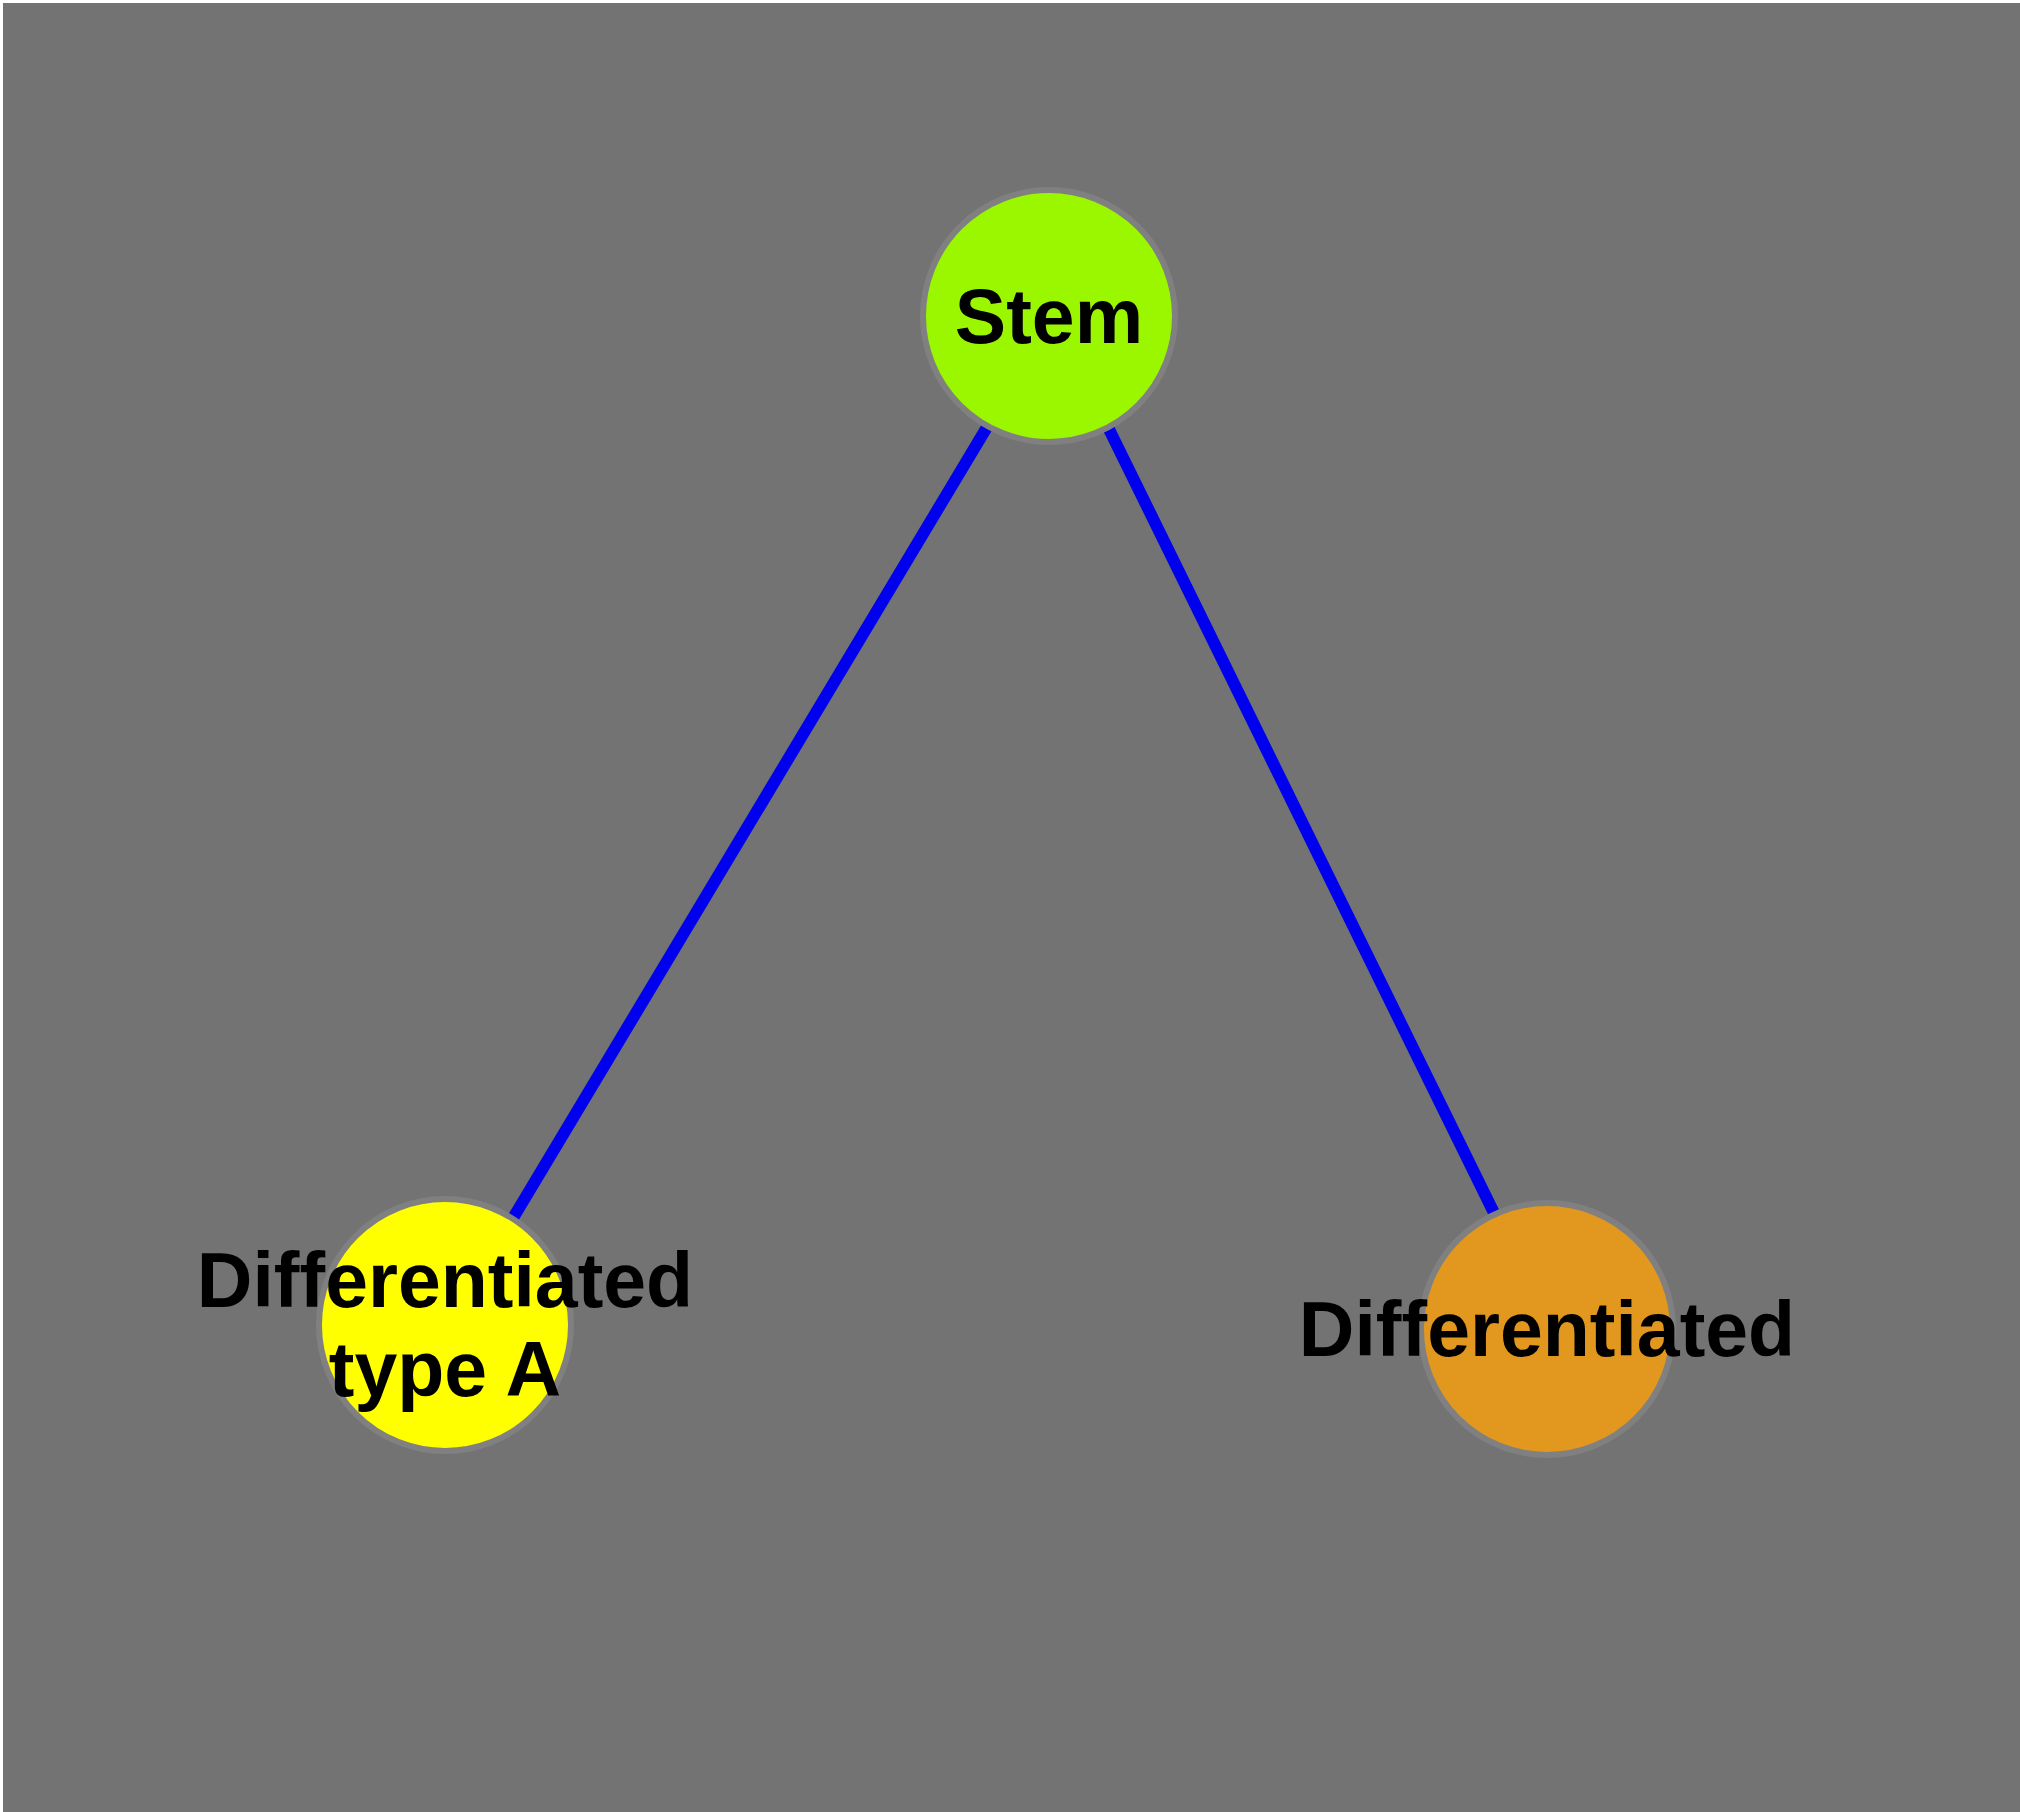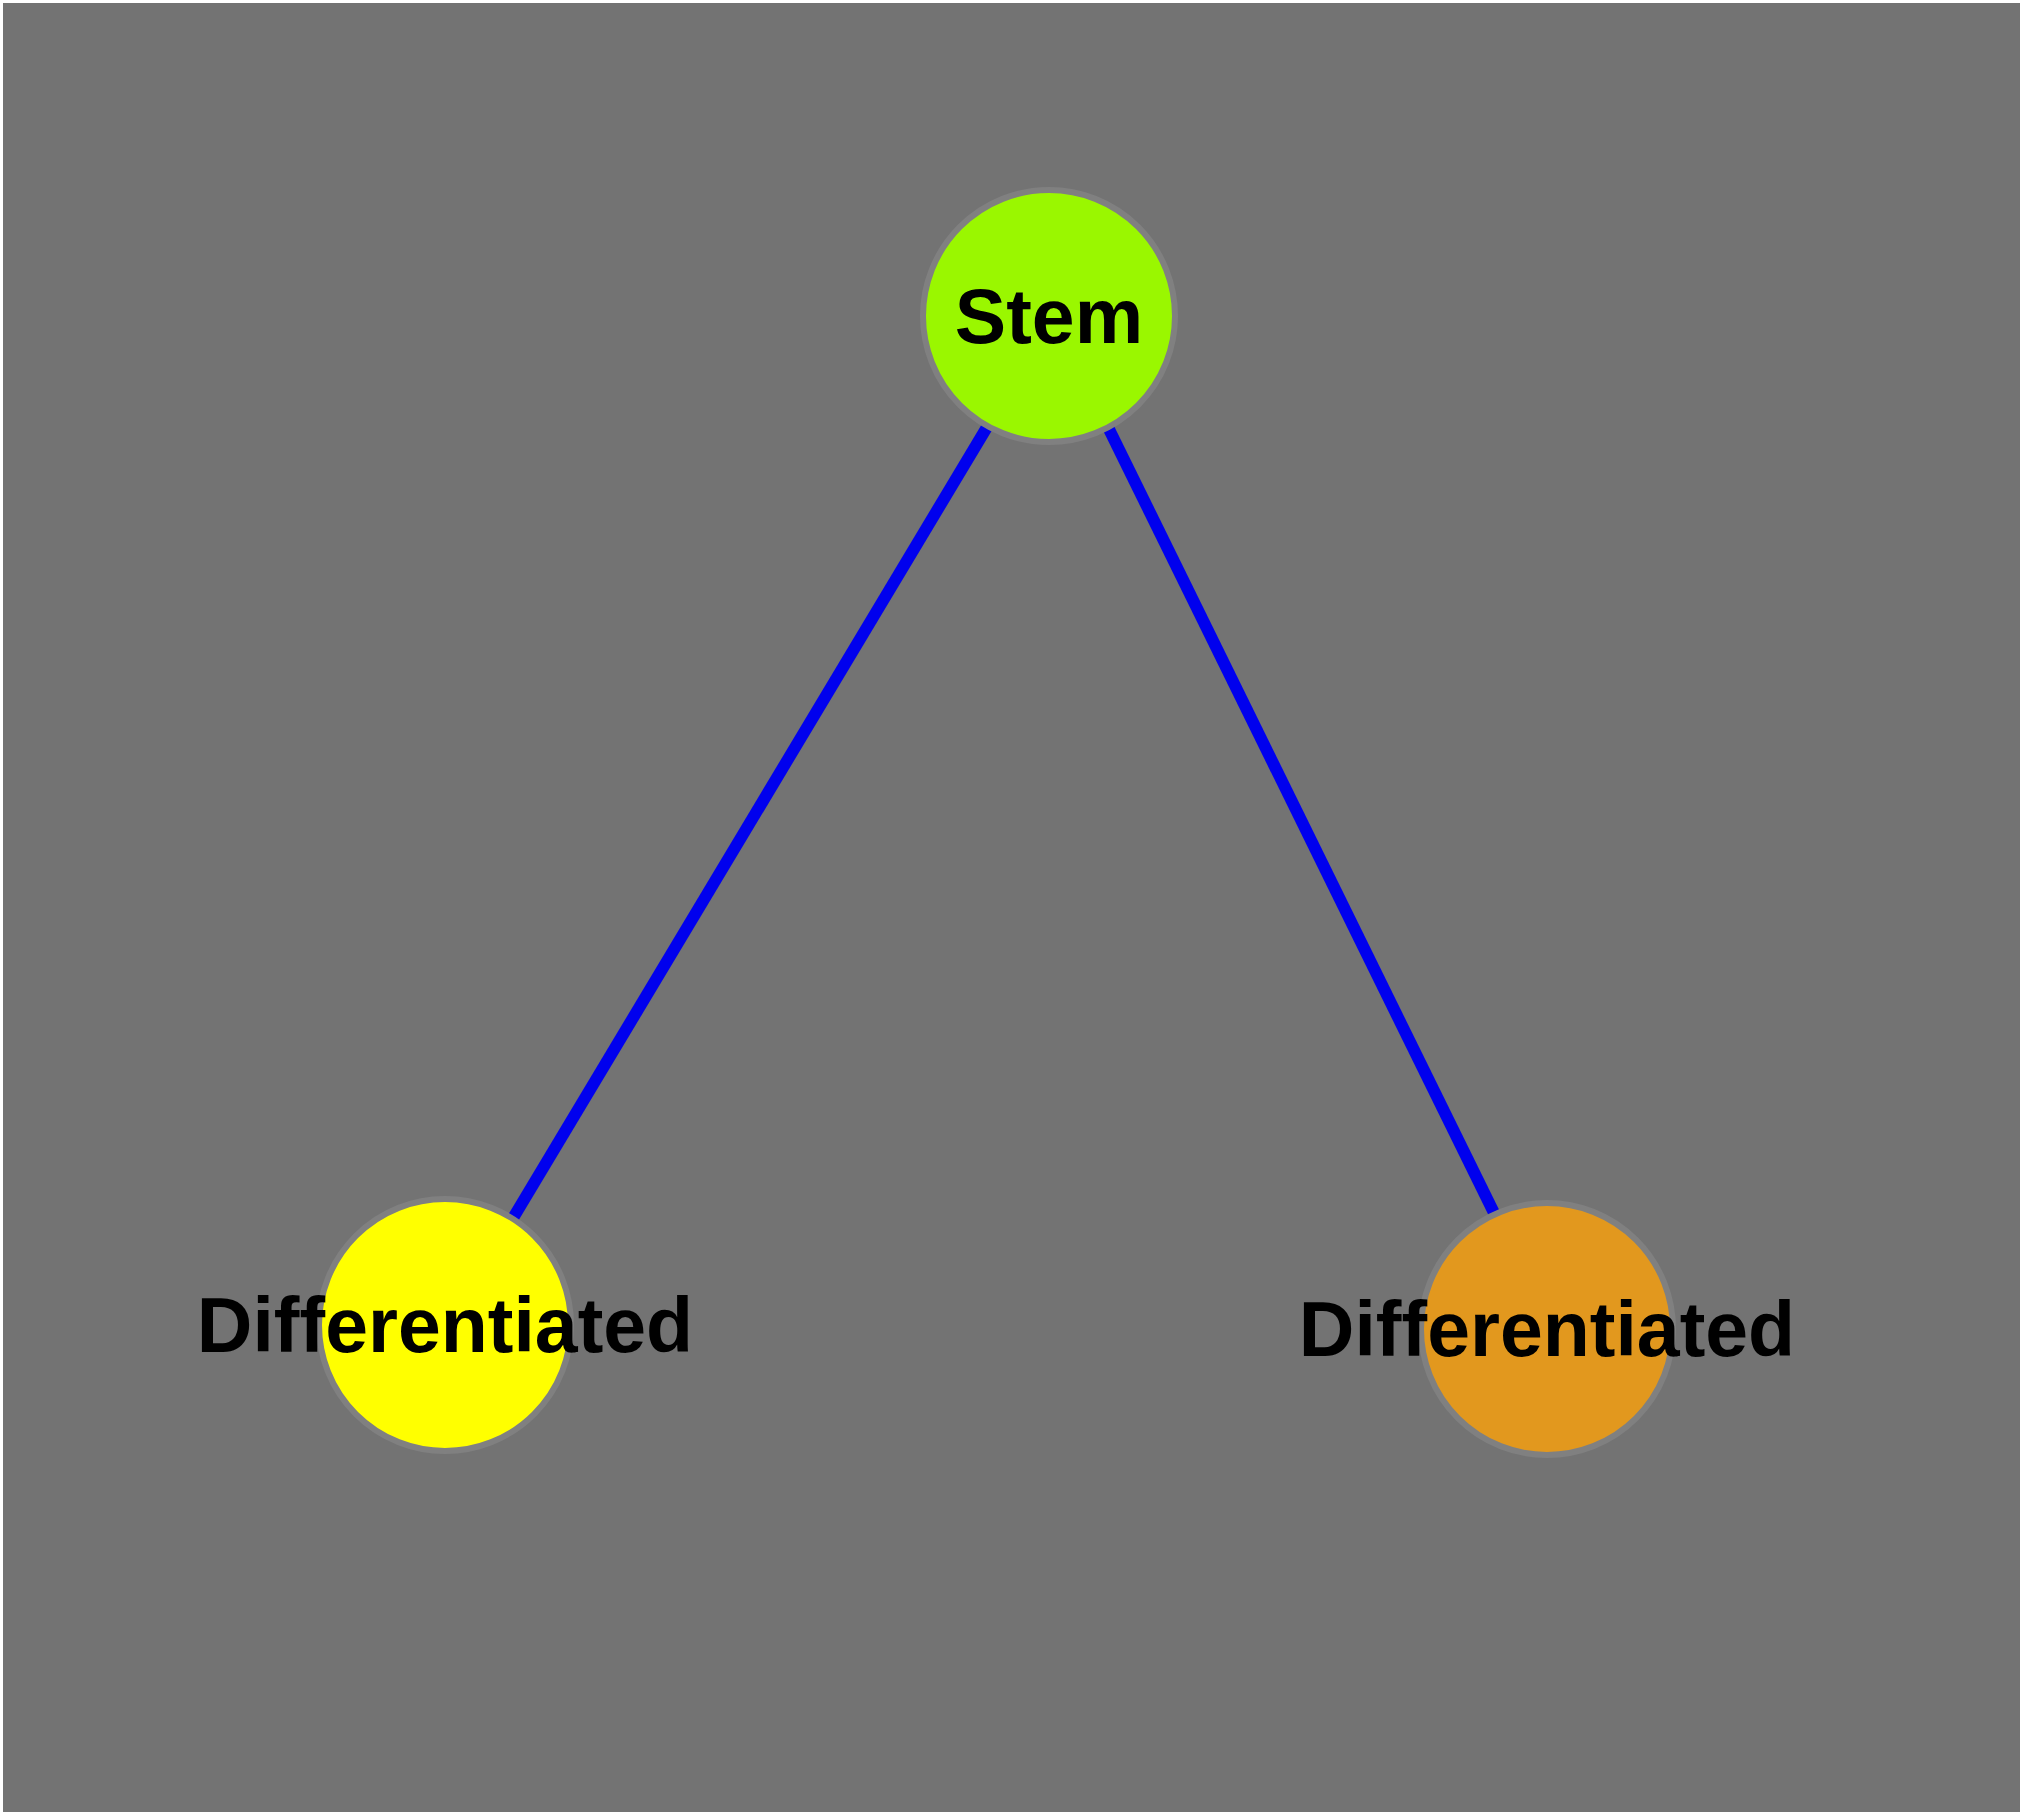--- a/index.html
+++ b/index.html
@@ -77,20 +77,21 @@
   <div class="node" style="left: 920px; top: 187px; width: 258px; height: 258px; background: rgb(154, 247, 0); border-color: rgb(128, 128, 128);"></div>
   <div class="node" style="left: 316px; top: 1196px; width: 258px; height: 258px; background: rgb(255, 255, 0); border-color: rgb(128, 128, 128);"></div>
   <div class="node" style="left: 1418px; top: 1200px; width: 258px; height: 258px; background: rgb(226, 152, 30); border-color: rgb(128, 128, 128);"></div>
 
   <div class="node-label" style="left: 1049px; top: 316px;">
     <span>Stem</span>
   </div>
 
   <div class="node-label" style="left: 445px; top: 1325px;">
     <span>Differentiated</span>
+    <span>type A</span>
   </div>
 
   <div class="node-label" style="left: 1547px; top: 1329px;">
     <span>Differentiated</span>
   </div>
 
 </div>
 
 
 </body></html>

